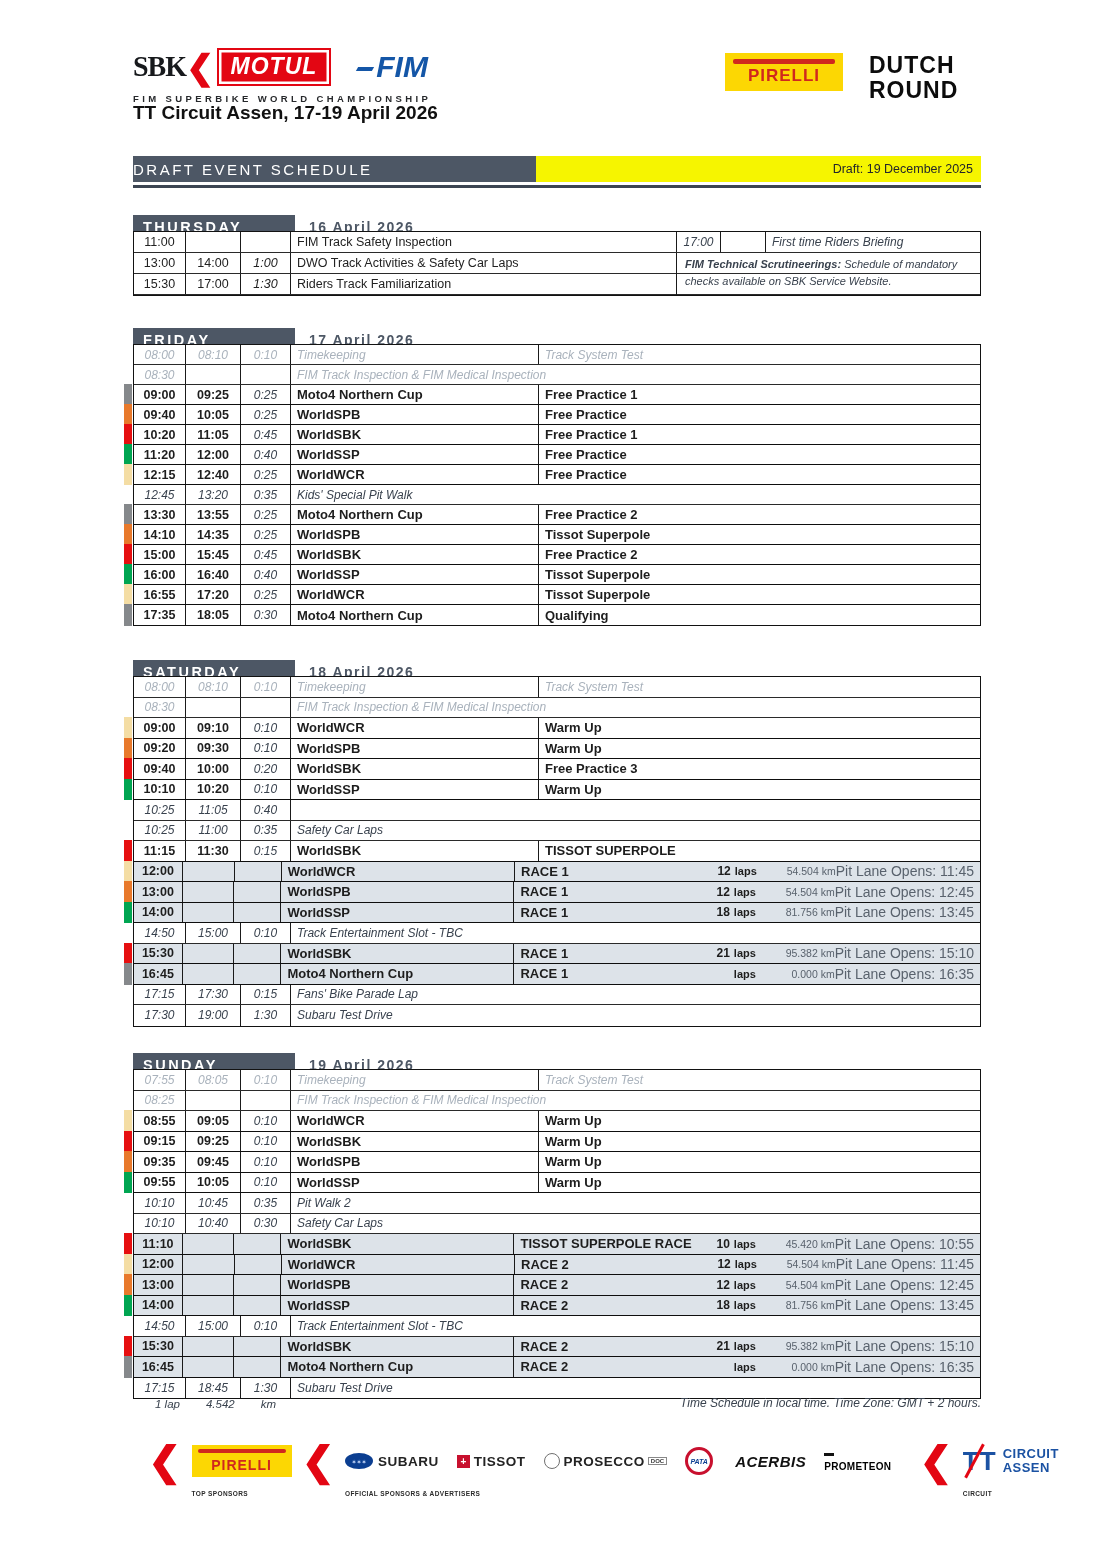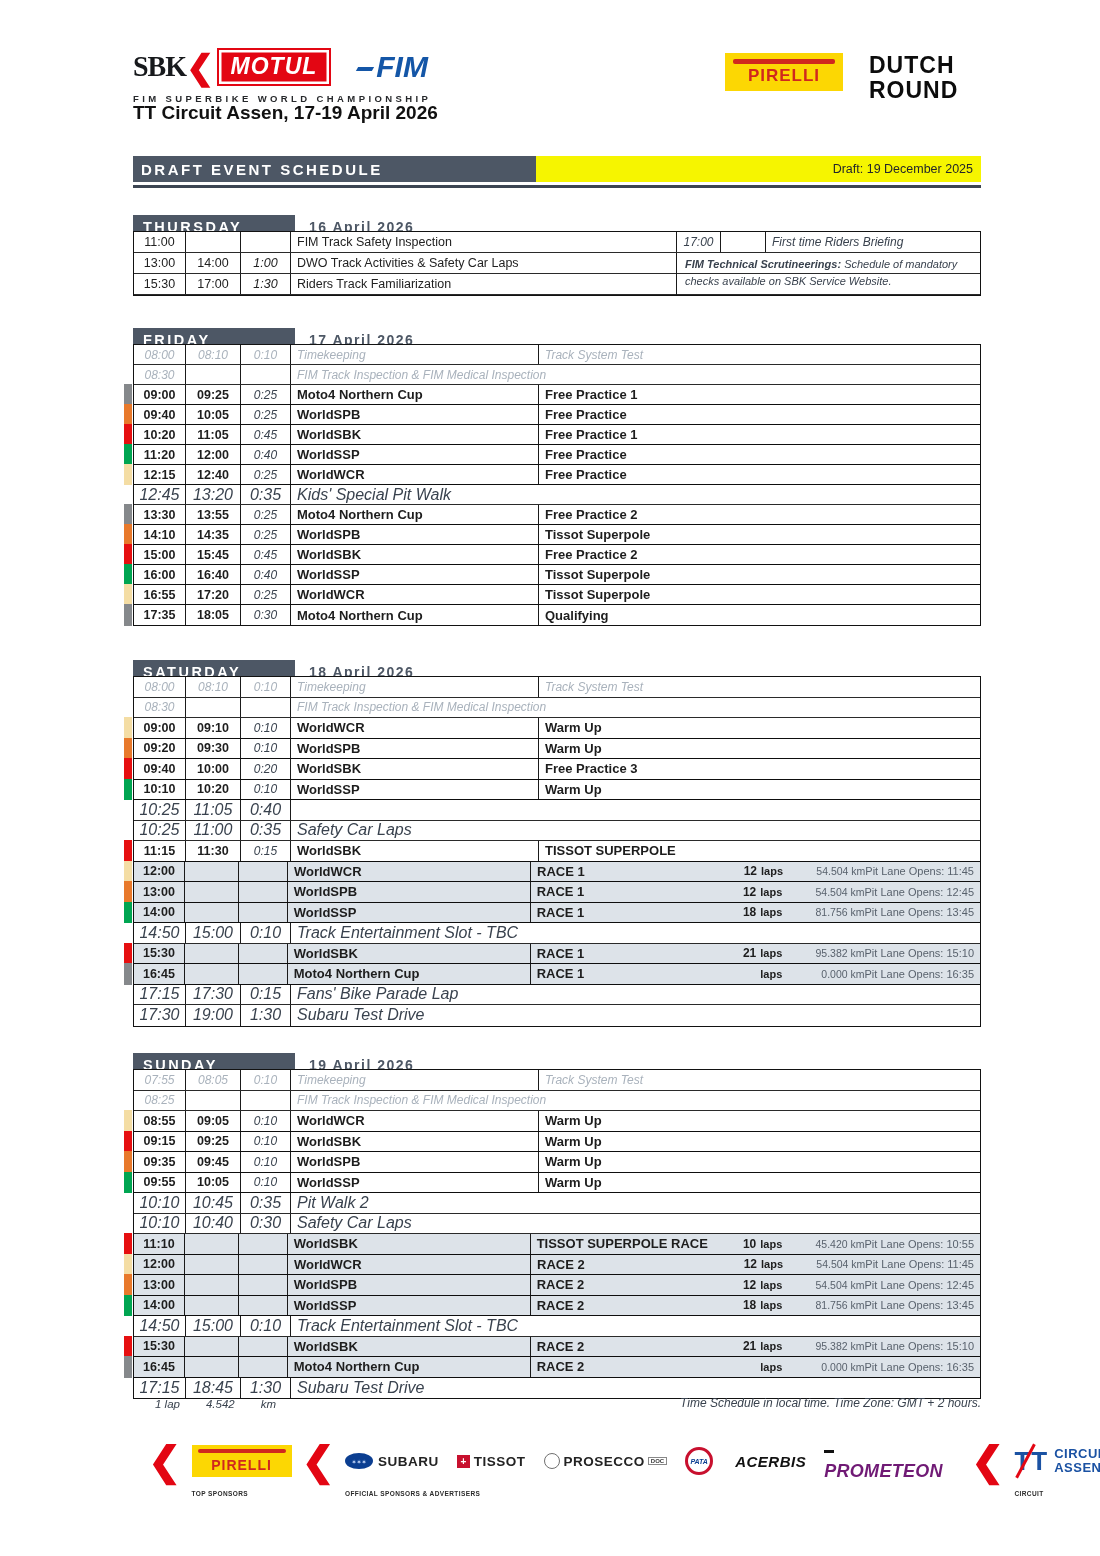--- a/index.html
+++ b/index.html
@@ -19,22 +19,22 @@
 
   .logo-right{position:absolute;left:725px;top:53px;display:flex;align-items:flex-start;}
   .pirelli-box{width:118px;height:38px;background:#fcd703;position:relative;display:flex;align-items:flex-end;justify-content:center;}
   .pirelli-bar{position:absolute;left:8px;top:6px;right:8px;height:5px;background:#d0281e;border-radius:2px;}
   .pirelli-txt{color:#d0281e;font-weight:900;font-size:17px;letter-spacing:1px;margin-bottom:5px;}
   .round-txt{margin-left:26px;font-weight:900;font-size:23px;line-height:25px;letter-spacing:1px;color:#0c0c0c;}
 
   .event-title{position:absolute;left:133px;top:102px;font-weight:bold;font-size:19px;color:#111;}
 
   .banner{position:absolute;left:133px;top:156px;width:848px;height:26px;display:flex;}
-  .banner-dark{width:403px;background:#4d5765;color:#fff;font-weight:bold;font-size:15px;letter-spacing:2.5px;
-               display:flex;align-items:center;padding-left:8px;box-sizing:border-box;}
+  .banner-dark{width:403px;background:#4d5765;color:#fff;font-weight:normal;font-size:15px;letter-spacing:2.5px;
+               display:flex;align-items:center;box-sizing:border-box;}
   .banner-yellow{flex:1;background:#f6f500;display:flex;align-items:center;justify-content:flex-end;
                  padding-right:8px;font-size:12.5px;color:#23262a;}
   .banner-underline{position:absolute;left:133px;top:185px;width:848px;height:2.5px;background:#3c4552;}
 
   
   .section{position:absolute;left:0;width:1100px;}
   .day-head{position:absolute;left:133px;top:12px;display:flex;align-items:center;}
   .day-box{width:162px;height:24px;background:#4d5765;color:#fff;font-weight:bold;font-size:14.5px;
            letter-spacing:2.5px;display:flex;align-items:center;padding-left:10px;box-sizing:border-box;}
   .day-date{margin-left:14px;color:#4d5765;font-weight:bold;font-size:14px;letter-spacing:1.5px;}
@@ -47,24 +47,24 @@
   .c-start,.c-end,.c-dur{width:52px;text-align:center;border-right:1.2px solid #1a1a1a;box-sizing:border-box;align-self:stretch;display:flex;align-items:center;justify-content:center;}
   .c-end{width:55px;}
   .c-dur{width:50px;}
   .c-event{width:247px;padding-left:6px;box-sizing:border-box;white-space:nowrap;}
   .c-sess-flex{flex:1;padding-left:6px;border-left:1.2px solid #1a1a1a;box-sizing:border-box;align-self:stretch;display:flex;align-items:center;white-space:nowrap;}
   .c-sess{width:200px;padding-left:6px;border-left:1.2px solid #1a1a1a;box-sizing:border-box;align-self:stretch;display:flex;align-items:center;white-space:nowrap;}
   .c-span{flex:1;padding-left:6px;box-sizing:border-box;white-space:nowrap;}
   .c-laps{width:58px;text-align:right;font-weight:bold;font-size:12px;white-space:nowrap;}
   .c-laps .lw{font-size:11px;margin-left:4px;}
   .c-km{width:84px;text-align:right;font-size:10.5px;color:#59626d;white-space:nowrap;}
-  .c-pit{flex:1;text-align:right;padding-right:6px;font-size:11px;color:#59626d;white-space:nowrap;}
+  .c-pit{flex:1;text-align:right;padding-right:6px;font-size:14px;color:#59626d;white-space:nowrap;}
 
   .r-head{color:#a9b2bc;font-style:italic;font-size:12px;}
-  .r-act{color:#39424e;font-style:italic;font-size:16px;}
+  .r-act{color:#39424e;font-style:italic;font-size:12px;}
   .r-class .c-start,.r-class .c-end{font-weight:bold;}
   .r-class .c-dur{font-style:italic;color:#39424e;font-size:12px;}
   .r-class .c-event,.r-class .c-sess-flex{font-weight:bold;font-size:13px;}
   .r-class{border-bottom:1.6px solid #0e0e0e;}
   .r-race{background:#dde3e9;border-bottom:1.6px solid #0e0e0e;}
   .r-race .c-start{font-weight:bold;}
   .r-race .c-event,.r-race .c-sess{font-weight:bold;font-size:13px;}
 
   
   .t-thu .c-event{width:385px;}
@@ -93,21 +93,21 @@
   .pirelli-sm .ptxt{color:#d0281e;font-weight:900;font-size:14px;letter-spacing:1px;margin-bottom:4px;}
   .sp{display:flex;align-items:center;margin-right:18px;}
   .subaru-oval{width:28px;height:16px;background:#0b3e91;border-radius:50%;display:flex;align-items:center;justify-content:center;color:#cfe0ff;font-size:6px;margin-right:5px;}
   .sp-name{font-weight:bold;font-size:13.5px;color:#232323;letter-spacing:.5px;white-space:nowrap;}
   .tissot-sq{width:13px;height:13px;background:#c8102e;color:#fff;font-size:10px;font-weight:bold;display:flex;align-items:center;justify-content:center;margin-right:4px;}
   .prosecco-badge{width:14px;height:14px;border:1.5px solid #707070;border-radius:50%;margin-right:4px;}
   .doc-tag{font-size:6px;font-weight:bold;color:#3a3a3a;border:1px solid #888;padding:0 2px;margin-left:3px;}
   .pata-badge{width:28px;height:28px;border-radius:50%;border:3px solid #c8102e;background:#fff;display:flex;align-items:center;justify-content:center;
               color:#0b3e91;font-style:italic;font-weight:900;font-size:7px;margin-right:4px;box-sizing:border-box;}
   .acerbis{font-style:italic;font-weight:900;font-size:15px;letter-spacing:.5px;color:#111;}
-  .prometeon{font-weight:800;font-size:18px;color:#701a75;letter-spacing:.3px;font-style:italic;}
+  .prometeon{font-weight:800;font-size:10px;color:#000000;letter-spacing:.3px;}
   .prometeon::before{content:"";display:inline-block;width:10px;height:3px;background:#111;margin:0 2px 3px 0;}
   .tt-logo{display:flex;align-items:center;}
   .tt-mark{position:relative;color:#1b52a3;font-weight:900;font-size:26px;letter-spacing:1px;margin-right:6px;}
   .tt-slash{position:absolute;left:10px;top:-4px;width:3px;height:38px;background:#e30613;transform:rotate(28deg);}
   .tt-names{display:flex;flex-direction:column;color:#1b52a3;font-weight:900;font-size:13px;line-height:14px;letter-spacing:.5px;}
 </style>
 </head>
 <body>
 
 <div class="page">

